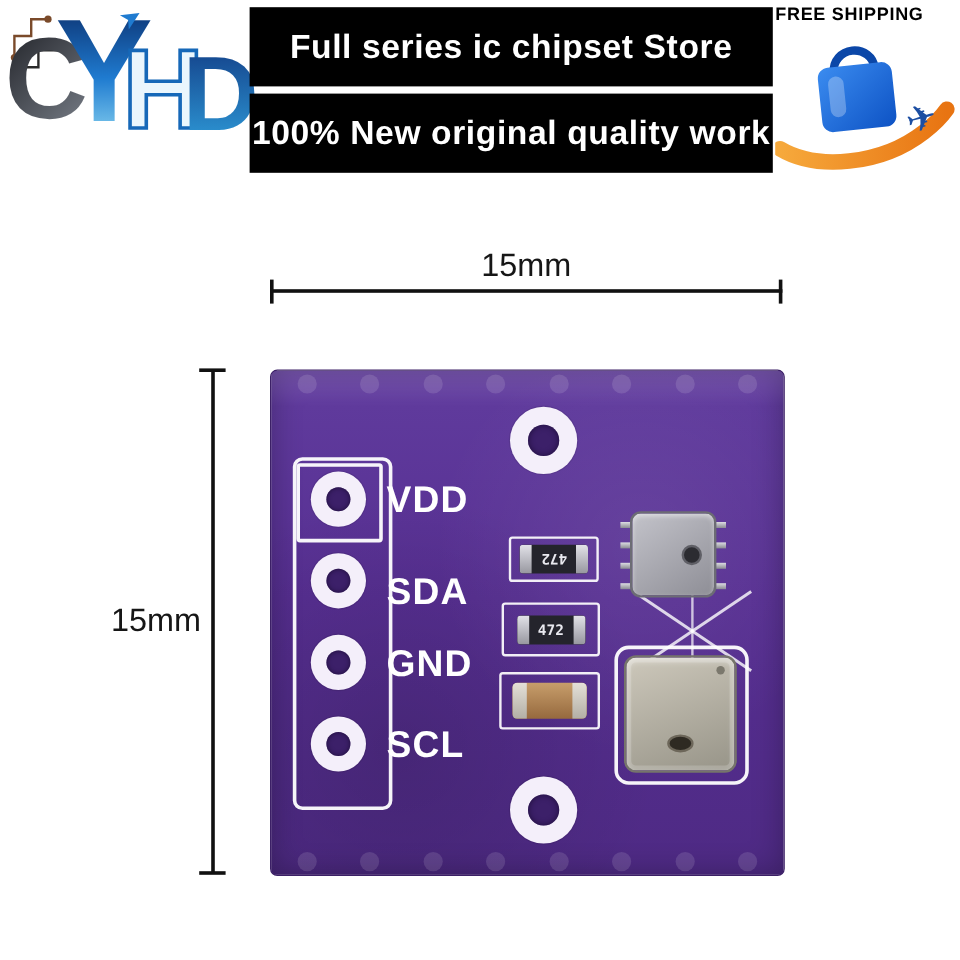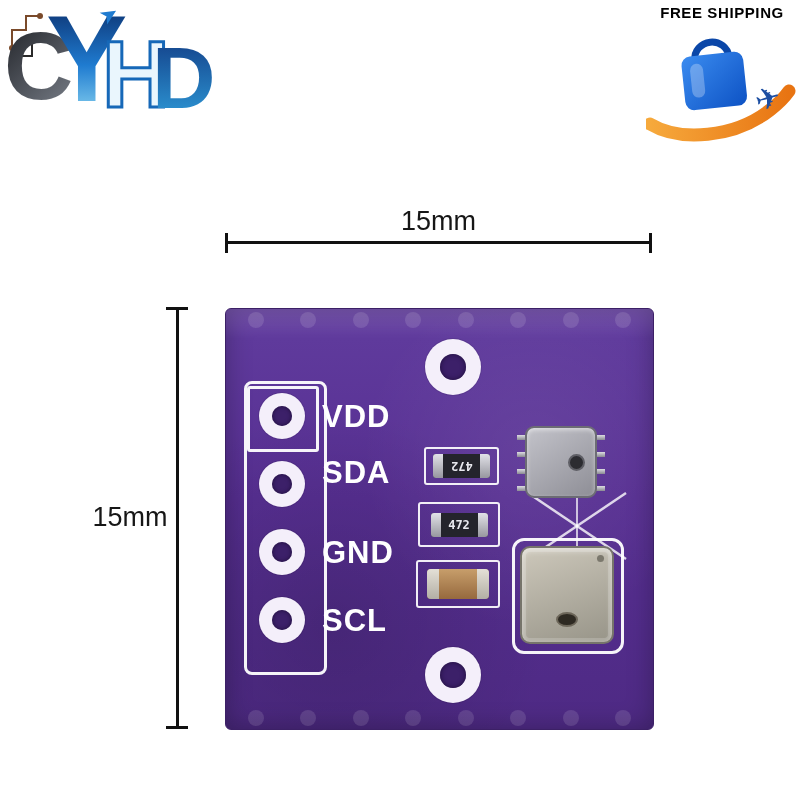--- a/index.html
+++ b/index.html
@@ -29,21 +29,21 @@
               transform:rotate(-32deg);}
   .circuit-decor{position:absolute;left:0;top:2px;}
 
   .banner{position:absolute;left:208px;top:6px;width:436px;height:138px;
           display:flex;flex-direction:column;gap:6px;}
   .banner-row{flex:1;background:#000;color:#fff;display:flex;align-items:center;
               justify-content:center;font-size:28px;font-weight:bold;letter-spacing:0.5px;
               white-space:nowrap;}
 
   .shipping{position:absolute;left:646px;top:4px;width:152px;height:144px;}
-  .free-shipping-text{text-align:center;font-size:15px;font-weight:bold;color:#000;
+  .free-shipping-text{font-size:15px;font-weight:bold;color:#000;
                       letter-spacing:0.6px;white-space:nowrap;}
   .shipping-graphic{position:absolute;left:0;top:20px;}
 
   
   .dim-top-label{position:absolute;left:225px;top:206px;width:427px;text-align:center;
                  font-size:27px;color:#161616;}
   .dim-top-line{position:absolute;left:225px;top:241px;width:427px;height:3px;background:#111;}
   .dim-tick-v{position:absolute;width:3px;height:20px;background:#111;top:233px;}
   .tick-tl{left:225px;} .tick-tr{left:649px;}
 
@@ -72,21 +72,21 @@
               border:3px solid rgba(255,255,255,0.95);border-radius:3px;}
 
   .pad{position:absolute;left:33px;width:46px;height:46px;border-radius:50%;background:#f4effa;
        box-shadow:0 0 0 1px rgba(0,0,0,0.08);}
   .pad .hole{position:absolute;left:13px;top:13px;width:20px;height:20px;border-radius:50%;
              background:#3c2069;box-shadow:inset 0 0 4px #1f0e3a;}
   .pad-1{top:84px;} .pad-2{top:152px;} .pad-3{top:220px;} .pad-4{top:288px;}
 
   .pin-label{position:absolute;left:96px;width:90px;color:#ffffff;font-size:31px;
              font-weight:bold;letter-spacing:1px;}
-  .lbl-1{top:90px;} .lbl-2{top:146px;} .lbl-3{top:226px;} .lbl-4{top:294px;}
+  .lbl-1{top:90px;} .lbl-2{top:166px;} .lbl-3{top:226px;} .lbl-4{top:294px;}
 
   .mount-hole{position:absolute;left:199px;width:56px;height:56px;border-radius:50%;
               background:#f4effa;box-shadow:0 0 0 1px rgba(0,0,0,0.08);}
   .mount-hole .hole{position:absolute;left:15px;top:15px;width:26px;height:26px;border-radius:50%;
                     background:#3c2069;box-shadow:inset 0 0 5px #1f0e3a;}
   .mh-top{top:30px;} .mh-bottom{top:338px;}
 
   .smd-outline{position:absolute;border:2px solid rgba(255,255,255,0.92);border-radius:3px;
                display:flex;align-items:center;justify-content:center;}
   .r1-outline{left:198px;top:138px;width:71px;height:34px;}
@@ -147,20 +147,24 @@
         <circle cx="34" cy="12" r="3" fill="#7a4a2a"></circle>
         <circle cx="12" cy="52" r="3" fill="#2a2a2a"></circle>
       </svg>
       <span class="letter letter-c">C</span>
       <span class="letter letter-y">Y</span>
       <span class="letter letter-h">H</span>
       <span class="letter letter-d">D</span>
       <span class="logo-arrow">➤</span>
     </div>
 
+    <div class="banner">
+      <div class="banner-row">Full series ic chipset Store</div>
+      <div class="banner-row">100% New original quality work</div>
+    </div>
 
     <div class="shipping">
       <div class="free-shipping-text">FREE SHIPPING</div>
       <svg class="shipping-graphic" width="152" height="122" viewBox="0 0 152 122">
         <defs>
           <linearGradient id="bagGrad" x1="0" y1="0" x2="1" y2="1">
             <stop offset="0" stop-color="#3b8cf0"></stop>
             <stop offset="1" stop-color="#0d52c4"></stop>
           </linearGradient>
           <linearGradient id="swGrad" x1="0" y1="0" x2="1" y2="0">

